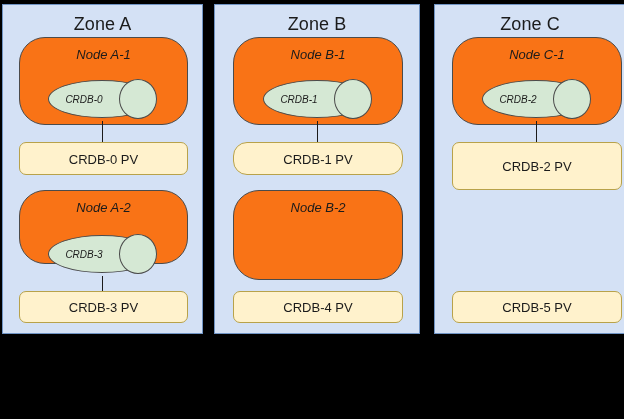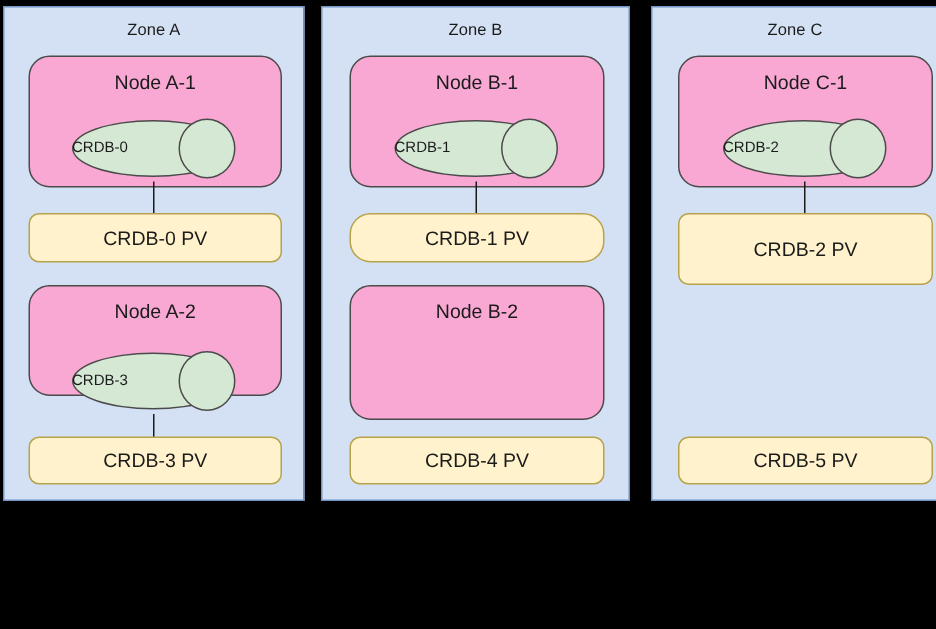--- a/index.html
+++ b/index.html
@@ -22,30 +22,31 @@
     background: #d4e1f5;
     border: 1px solid #7094c4;
     box-sizing: border-box;
   }
   .zone-title {
     position: absolute;
     top: 9px;
     left: 0;
     right: 0;
     text-align: center;
-    font-size: 11px;
+    font-size: 18px;
     color: #1b1b1b;
     letter-spacing: 0.1px;
   }
   .node {
     position: absolute;
-    background: #f9a8d4;
+    background: #f97316;
     border: 1px solid #4b4b4b;
-    border-radius: 14px;
+    border-radius: 26px;
     box-sizing: border-box;
+    font-style: italic;
   }
   .node-title {
     position: absolute;
     top: 9px;
     left: 0;
     right: 0;
     text-align: center;
     font-size: 13px;
     color: #1b1b1b;
   }
@@ -74,20 +75,21 @@
     border-radius: 50%;
     background: #d5e8d4;
     box-sizing: content-box;
   }
   .pod-label {
     position: absolute;
     left: 0;
     right: 36px;
     top: 50%;
     transform: translateY(-50%);
+    text-align: center;
     font-size: 10px;
     color: #1b1b1b;
     z-index: 3;
   }
   .pv {
     position: absolute;
     background: #fff2cc;
     border: 1px solid #b8a24a;
     border-radius: 7px;
     box-sizing: border-box;

